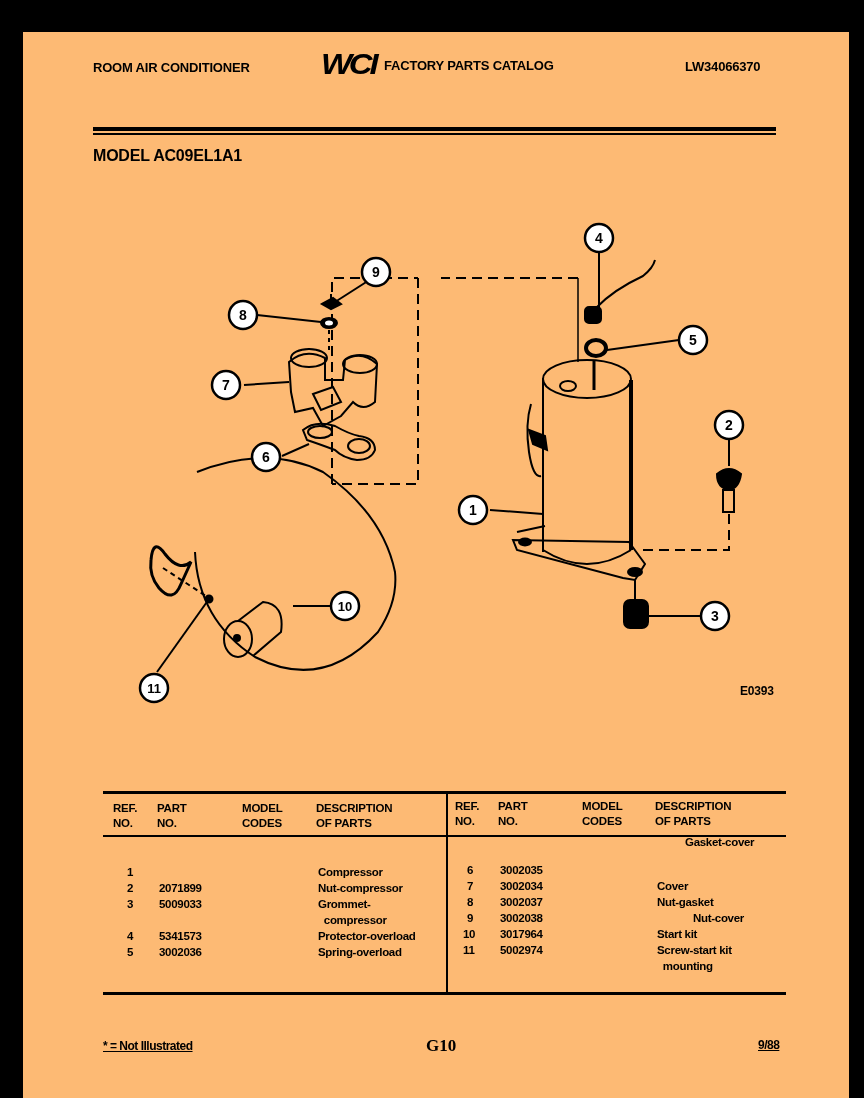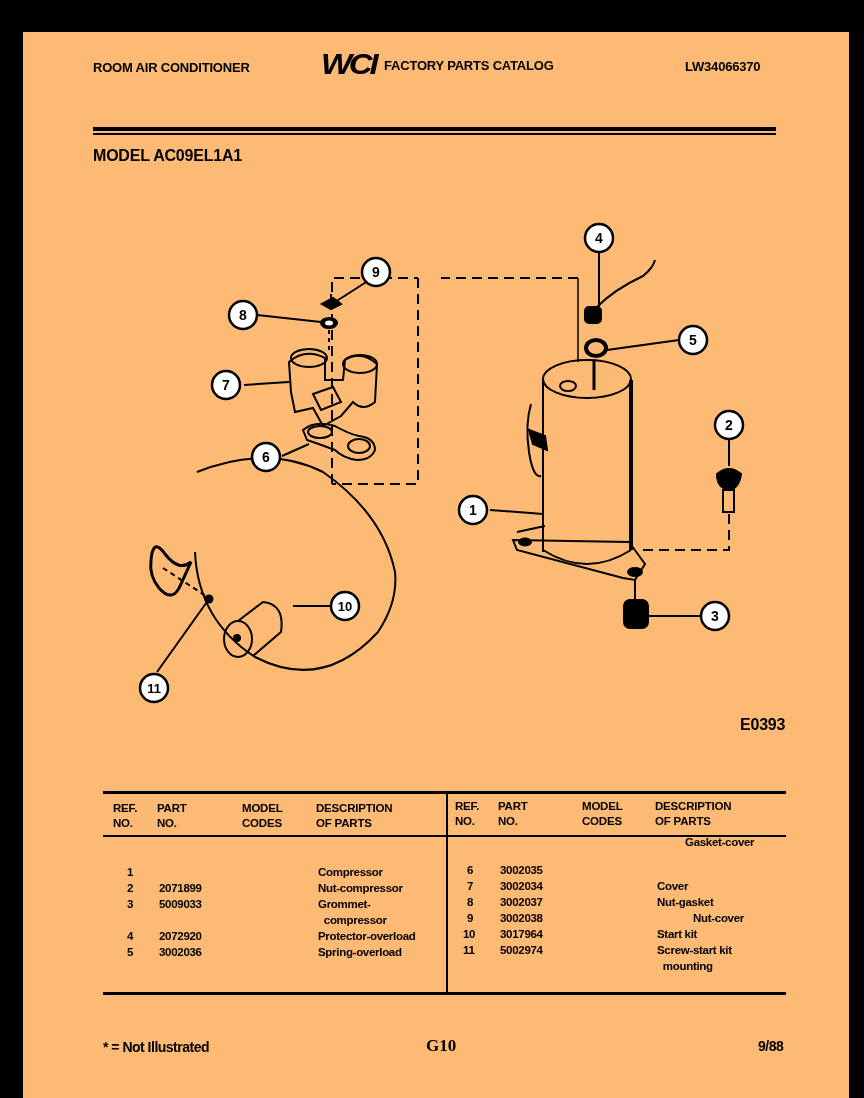--- a/index.html
+++ b/index.html
@@ -7,21 +7,21 @@
          font-family:"Liberation Sans", "DejaVu Sans", sans-serif; }
   .page { position:absolute; left:23px; top:32px; width:826px; height:1066px; background:#fdba74; }
   .abs { position:absolute; }
   .hdr { font-weight:bold; font-size:13px; letter-spacing:-0.2px; color:#000; white-space:nowrap; }
   .logo { font-weight:900; font-style:italic; font-size:30px; letter-spacing:-3px; transform:scaleX(1.1); transform-origin:left; line-height:1; }
   .rule1 { position:absolute; left:70px; width:683px; height:4px; background:#000; top:95px; }
   .rule2 { position:absolute; left:70px; width:683px; height:2px; background:#000; top:101px; }
   .table-line { position:absolute; background:#000; }
   .th { position:absolute; font-weight:bold; font-size:11.5px; line-height:15px; white-space:pre; letter-spacing:-0.2px; }
   .cell { position:absolute; font-weight:bold; font-size:11.5px; line-height:16px; white-space:pre; letter-spacing:-0.3px; }
-  .footer { font-weight:bold; font-size:14px; letter-spacing:-0.5px; }
+  .footer { font-weight:bold; font-size:12px; letter-spacing:-0.5px;text-decoration:underline; }
   .pagenum { font-family:"Liberation Serif", serif; font-weight:bold; font-size:17px; }
   svg text { font-family:"Liberation Sans", sans-serif; font-weight:bold; }
 </style>
 </head>
 <body>
 
 <div class="page">
 
   <div class="abs hdr" style="left:70px;top:28px;">ROOM AIR CONDITIONER</div>
   <div class="abs logo" style="left:298px;top:17px;">WCI</div>
@@ -129,21 +129,21 @@
       <text x="670" y="313">5</text>
       <text x="243" y="430">6</text>
       <text x="203" y="358">7</text>
       <text x="220" y="288">8</text>
       <text x="353" y="245">9</text>
       <text x="322" y="579" font-size="13">10</text>
       <text x="131" y="661" font-size="13">11</text>
     </g>
   </svg>
 
-  <div class="abs hdr" style="left:717px;top:684px;font-size:16px;">E0393</div>
+  <div class="abs hdr" style="left:717px;top:652px;font-size:12px;">E0393</div>
 
   <div class="table-line" style="left:80px;top:759px;width:683px;height:3px;"></div>
   <div class="table-line" style="left:80px;top:803px;width:683px;height:2px;"></div>
   <div class="table-line" style="left:80px;top:960px;width:683px;height:3px;"></div>
   <div class="table-line" style="left:423px;top:759px;width:2px;height:202px;"></div>
 
   <div class="th" style="left:90px;top:769px;">REF.
 NO.</div>
   <div class="th" style="left:134px;top:769px;">PART
 NO.</div>
@@ -168,21 +168,21 @@
     <div class="cell" style="left:104px;top:848px;">2</div>
     <div class="cell" style="left:136px;top:848px;">2071899</div>
     <div class="cell" style="left:295px;top:848px;">Nut-compressor</div>
 
     <div class="cell" style="left:104px;top:864px;">3</div>
     <div class="cell" style="left:136px;top:864px;">5009033</div>
     <div class="cell" style="left:295px;top:864px;">Grommet-
   compressor</div>
 
     <div class="cell" style="left:104px;top:896px;">4</div>
-    <div class="cell" style="left:136px;top:896px;">2072920</div>
+    <div class="cell" style="left:136px;top:896px;">5341573</div>
     <div class="cell" style="left:295px;top:896px;">Protector-overload</div>
 
     <div class="cell" style="left:104px;top:912px;">5</div>
     <div class="cell" style="left:136px;top:912px;">3002036</div>
     <div class="cell" style="left:295px;top:912px;">Spring-overload</div>
   </div>
 
   <div>
     <div class="cell" style="left:444px;top:830px;">6</div>
     <div class="cell" style="left:477px;top:830px;">3002035</div>

